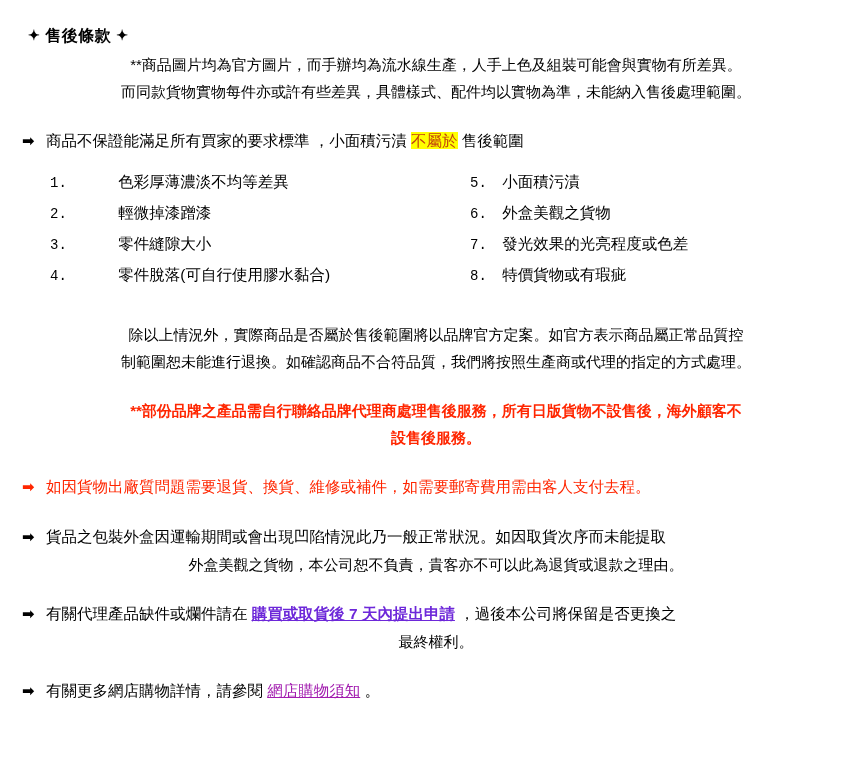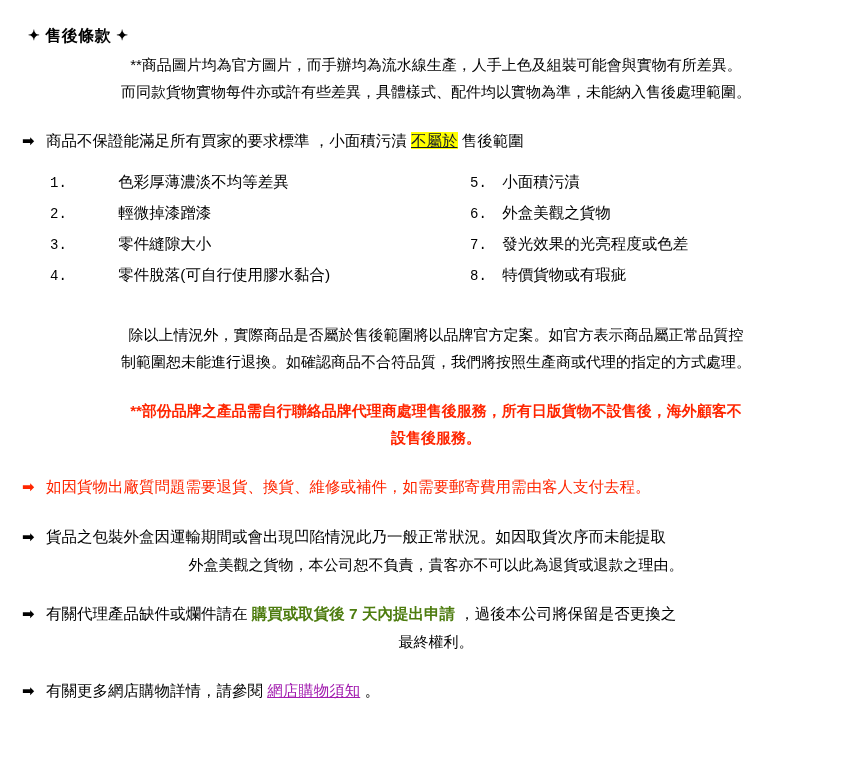--- a/index.html
+++ b/index.html
@@ -43,32 +43,32 @@
     display: block;
   }
   .arrow {
     font-family: "DejaVu Sans", sans-serif;
     font-size: 15px;
     font-weight: bold;
     margin-right: 7px;
   }
   .hl {
     background: #ffff00;
-    color: #0f172a;
-    text-decoration: underline;
+    color: #c2410c;
   }
   .red {
     color: #ff2600;
   }
   .red-bold {
     color: #ff2600;
     font-weight: bold;
   }
   .red-underline {
-    color: #4d7c0f;
+    color: #6d28d9;
+    text-decoration: underline;
     font-weight: bold;
   }
   .link {
     color: #a21caf;
     text-decoration: underline;
     cursor: pointer;
   }
   .lists {
     display: flex;
     margin: 12px 0 0 0;

